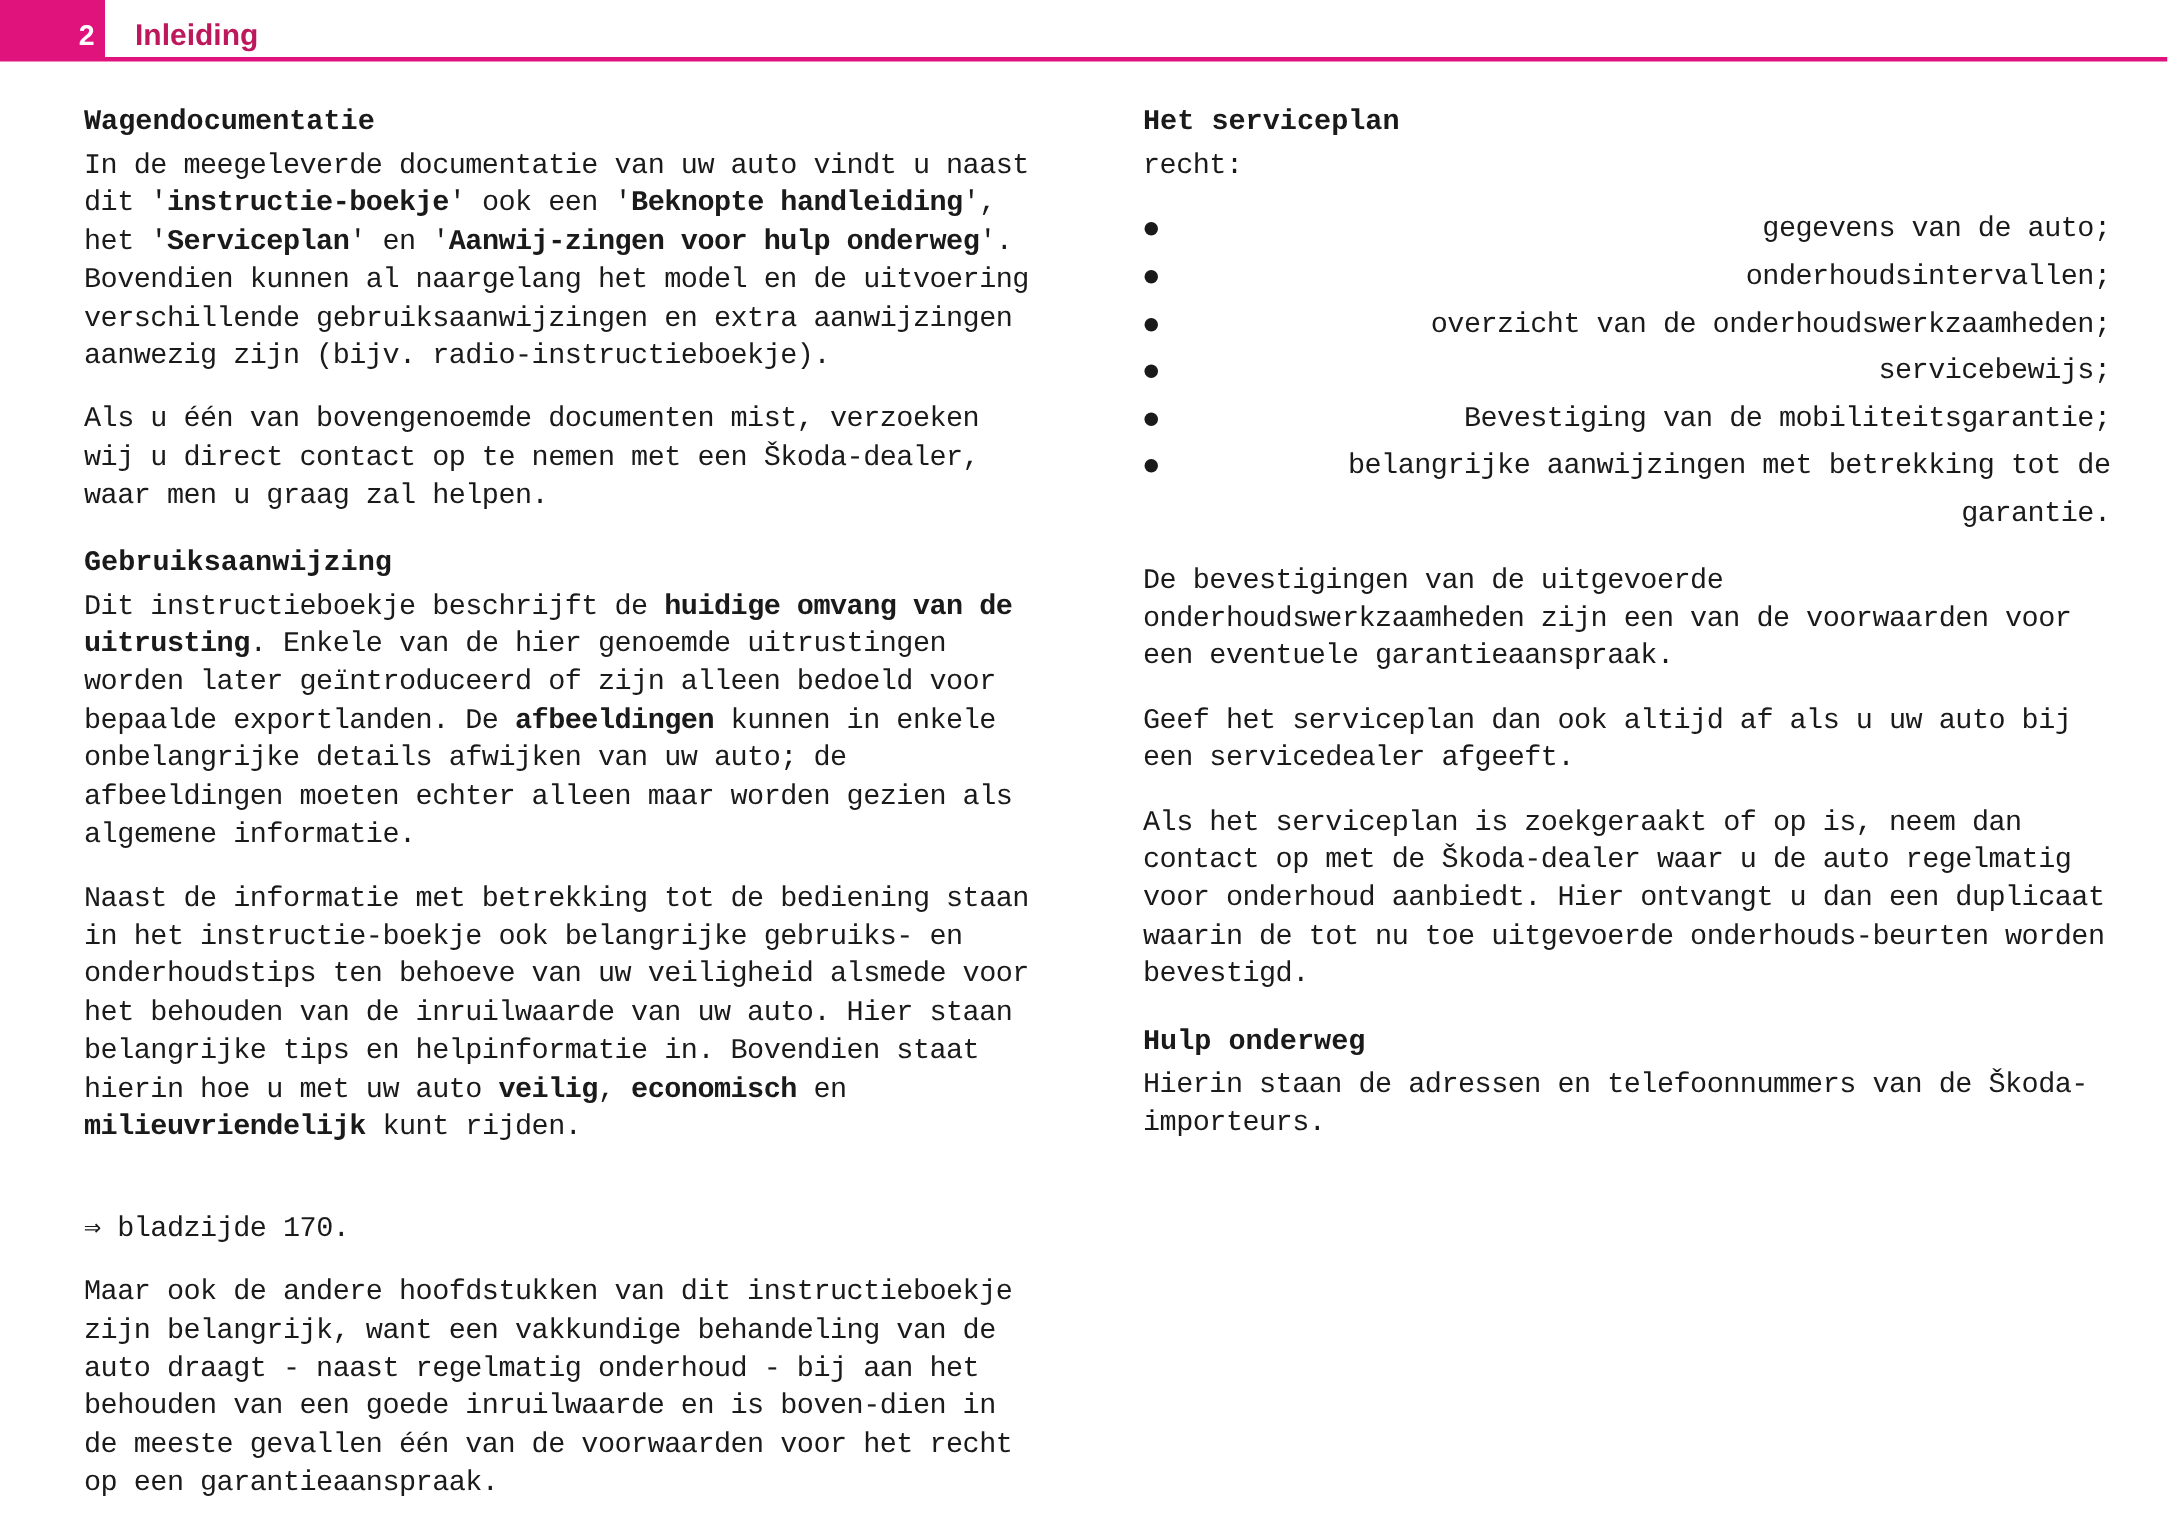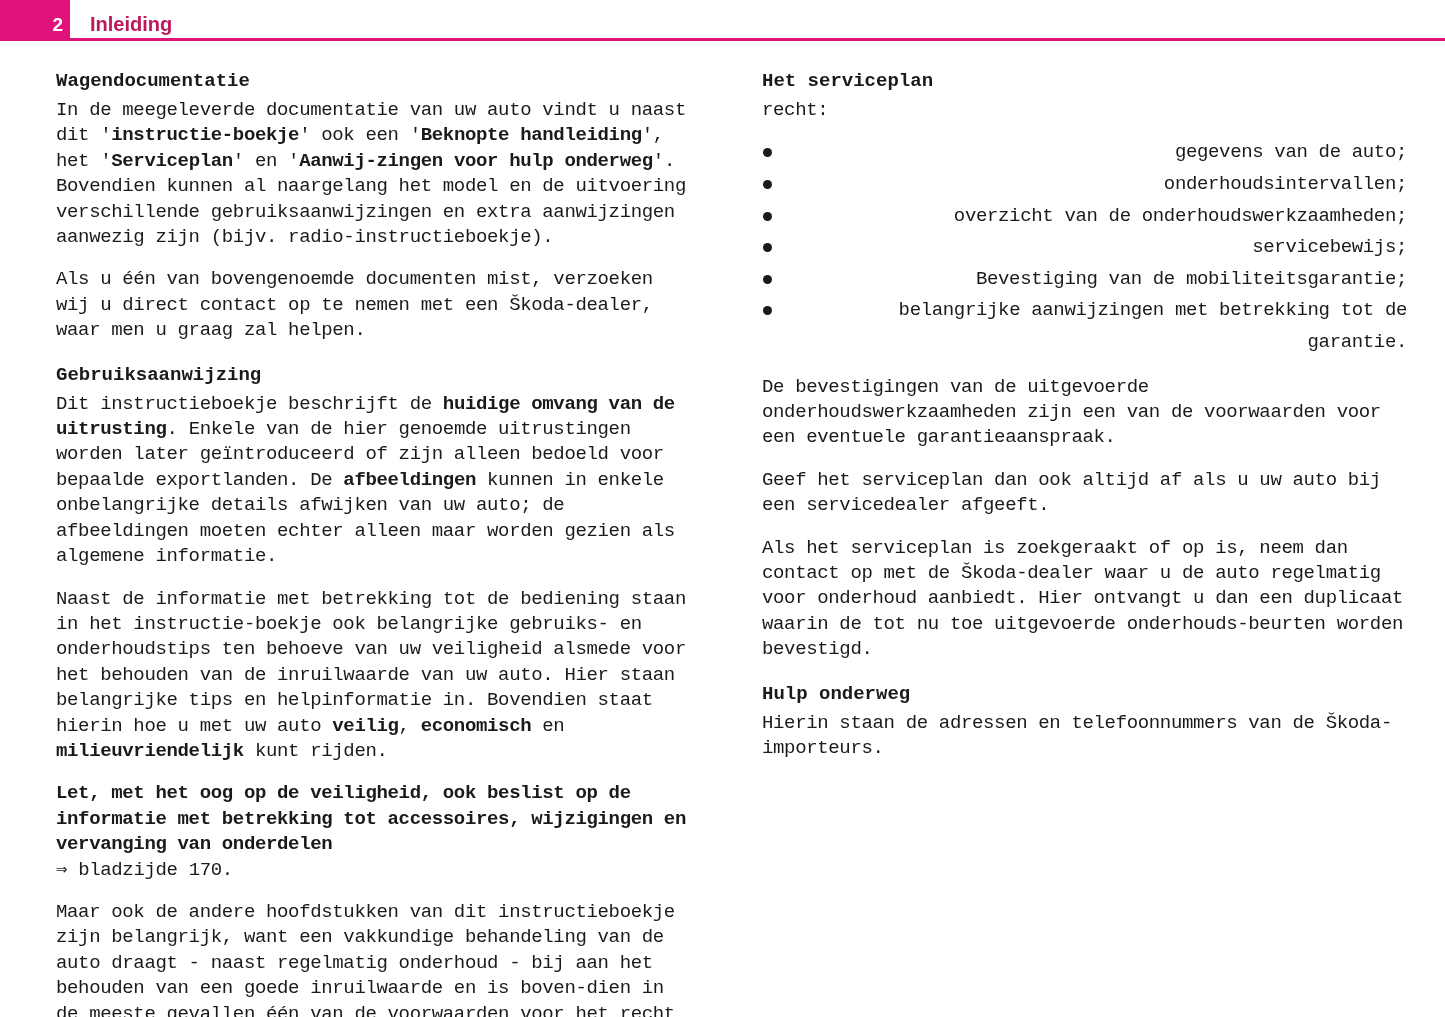--- a/index.html
+++ b/index.html
@@ -53,21 +53,21 @@
 
 <div class="col left">
   <h2>Wagendocumentatie</h2>
   <p class="after-h"><span>In de meegeleverde documentatie van uw auto vindt u naast dit '</span><b>instructie-boekje</b><span>' ook een '</span><b>Beknopte handleiding</b><span>', het '</span><b>Serviceplan</b><span>' en '</span><b>Aanwij-zingen voor hulp onderweg</b><span>'. Bovendien kunnen al naargelang het model en de uitvoering verschillende gebruiksaanwijzingen en extra aanwijzingen aanwezig zijn (bijv. radio-instructieboekje).</span></p>
   <p>Als u één van bovengenoemde documenten mist, verzoeken wij u direct contact op te nemen met een Škoda-dealer, waar men u graag zal helpen.</p>
 
   <h2>Gebruiksaanwijzing</h2>
   <p class="after-h"><span>Dit instructieboekje beschrijft de </span><b>huidige omvang van de uitrusting</b><span>. Enkele van de hier genoemde uitrustingen worden later geïntroduceerd of zijn alleen bedoeld voor bepaalde exportlanden. De </span><b>afbeeldingen</b><span> kunnen in enkele onbelangrijke details afwijken van uw auto; de afbeeldingen moeten echter alleen maar worden gezien als algemene informatie.</span></p>
   <p><span>Naast de informatie met betrekking tot de bediening staan in het instructie-boekje ook belangrijke gebruiks- en onderhoudstips ten behoeve van uw veiligheid alsmede voor het behouden van de inruilwaarde van uw auto. Hier staan belangrijke tips en helpinformatie in. Bovendien staat hierin hoe u met uw auto </span><b>veilig</b><span>, </span><b>economisch</b><span> en </span><b>milieuvriendelijk</b><span> kunt rijden.</span></p>
   <p>
-    <b>Let, met het oog op de veiligheid, ook beslist op de informatie met betrekking tot accessoires, wijzigingen en vervanging van onderdelen</b><br>
+    <br>
     <span>⇒</span><span> bladzijde 170.</span>
   </p>
   <p>Maar ook de andere hoofdstukken van dit instructieboekje zijn belangrijk, want een vakkundige behandeling van de auto draagt - naast  regelmatig onderhoud - bij aan het behouden van een goede inruilwaarde en is boven-dien in de meeste gevallen één van de voorwaarden voor het recht op een garantieaanspraak.</p>
 </div>
 
 <div class="col right">
   <h2>Het serviceplan</h2>
   <p class="tight after-h">recht:</p>
   <ul>
     <li><span class="bullet"></span><span>gegevens van de auto;</span></li>

